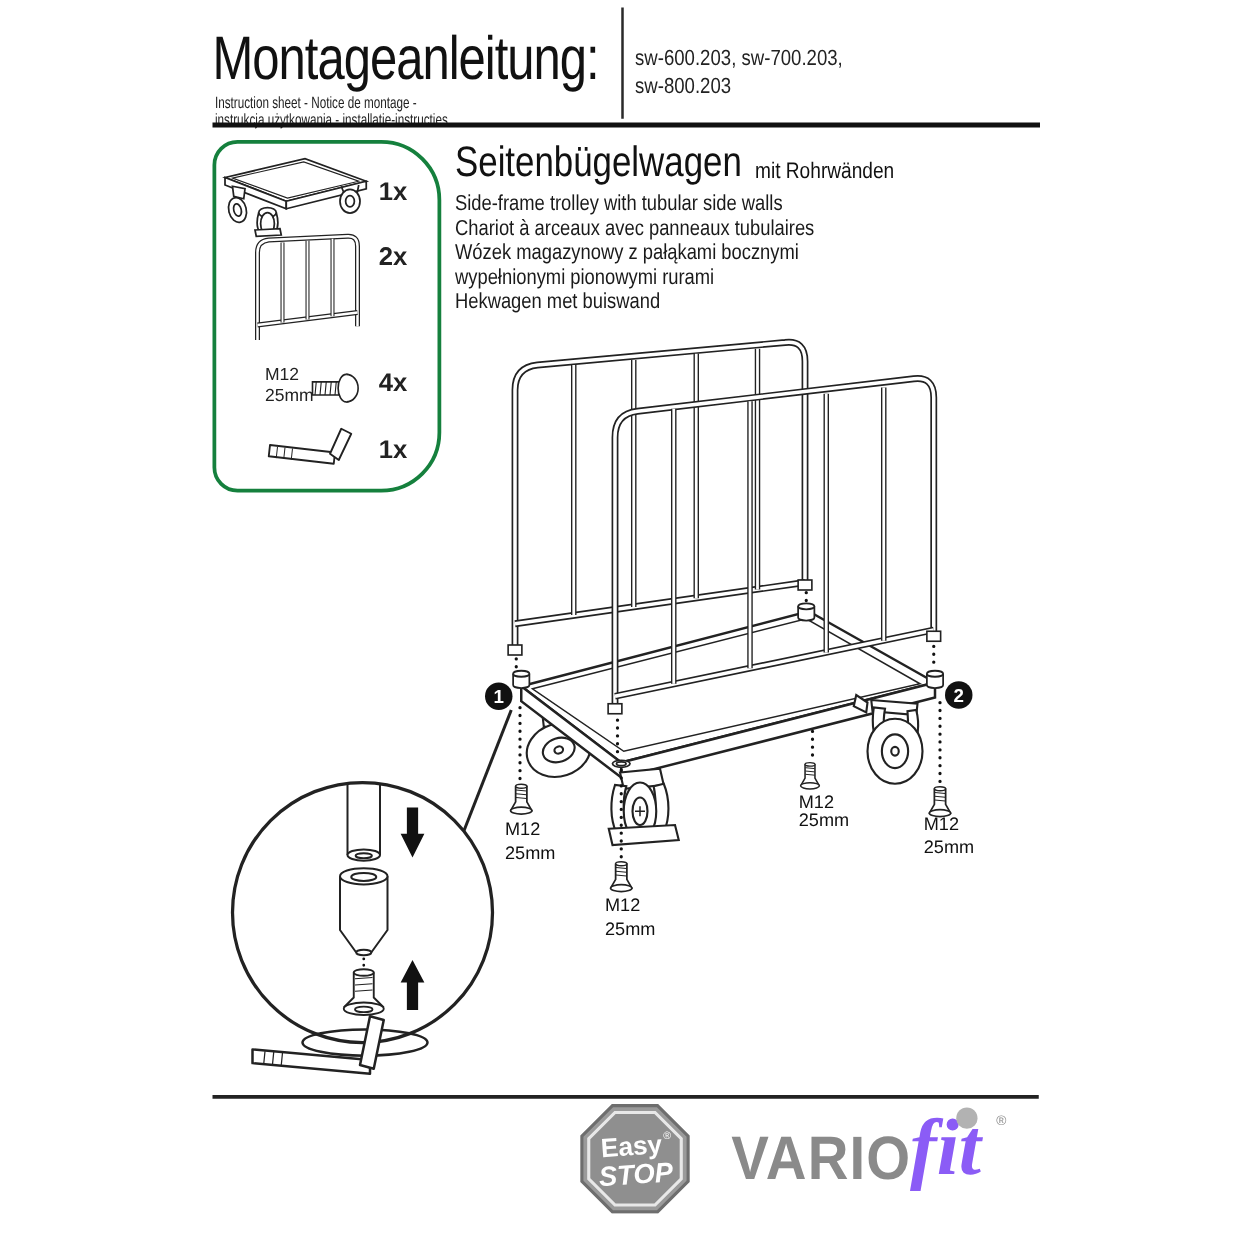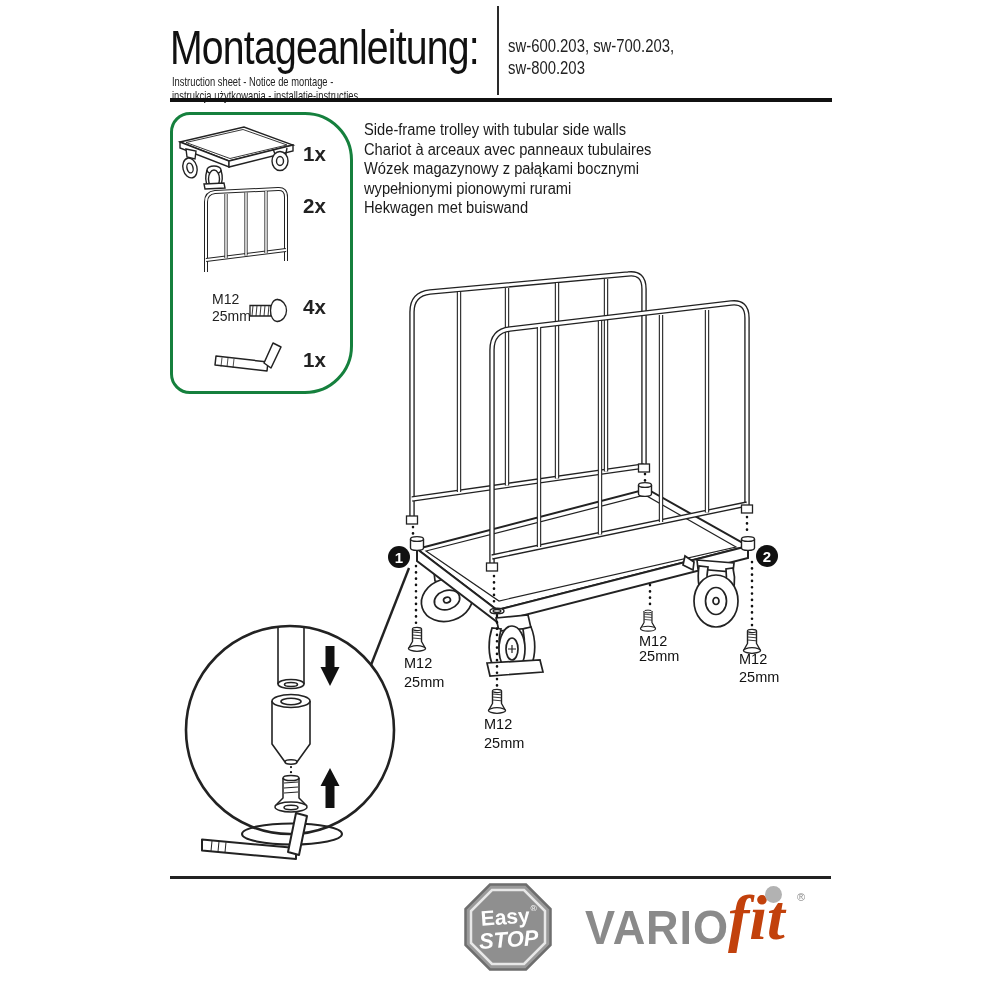--- a/index.html
+++ b/index.html
@@ -37,21 +37,21 @@
   .dlbl{font-family:"Liberation Sans",sans-serif;font-size:14.5px;fill:#111;}
   .badge-num{font-family:"Liberation Sans",sans-serif;font-size:15px;font-weight:bold;fill:#fff;}
   
   .ftr-rule{position:absolute;left:170px;top:876px;width:661px;height:2.5px;background:#222;}
   .easystop{position:absolute;left:464px;top:883px;}
   .es-txt{font-family:"Liberation Sans",sans-serif;fill:#fff;}
   .brand{position:absolute;left:585px;top:903px;width:240px;height:60px;}
   .brand-vario{position:absolute;left:0;top:0;font-size:49px;line-height:49px;font-weight:bold;
                letter-spacing:1px;color:#8a8a8a;white-space:nowrap;transform:scaleX(.92);transform-origin:left top;}
   .brand-fit{position:absolute;left:143px;top:-17px;font-family:"Liberation Serif",serif;
-             font-style:italic;font-weight:bold;font-size:64px;line-height:64px;color:#c2410c;}
+             font-style:italic;font-weight:bold;font-size:64px;line-height:64px;color:#8b5cf6;}
   .brand-dot{position:absolute;left:180px;top:-17px;width:17px;height:17px;border-radius:50%;background:#b2b2b2;}
   .brand-reg{position:absolute;left:212px;top:-12px;font-size:11px;color:#8a8a8a;}
 </style>
 </head>
 <body>
 
 <div class="page">
 
   <div class="hdr-title">Montageanleitung:</div>
   <div class="hdr-sub hdr-sub1">Instruction sheet - Notice de montage  -</div>
@@ -105,20 +105,24 @@
     <div class="qty qty1">2x</div>
     <div class="qty qty2">4x</div>
     <div class="qty qty3">1x</div>
     <div class="spec">
       <div>M12</div>
       <div>25mm</div>
     </div>
   </div>
 
   <div class="prod">
+    <div class="prod-h">
+      <span class="prod-main">Seitenbügelwagen</span>
+      <span class="prod-suffix">mit Rohrwänden</span>
+    </div>
     <div class="prod-lines">
       <div class="prod-line">Side-frame trolley with tubular side walls</div>
       <div class="prod-line">Chariot à arceaux avec panneaux tubulaires</div>
       <div class="prod-line">Wózek magazynowy z pałąkami bocznymi</div>
       <div class="prod-line">wypełnionymi pionowymi rurami</div>
       <div class="prod-line">Hekwagen met buiswand</div>
     </div>
   </div>
 
   <svg class="diagram" width="670" height="628" viewBox="170 252 670 628">

